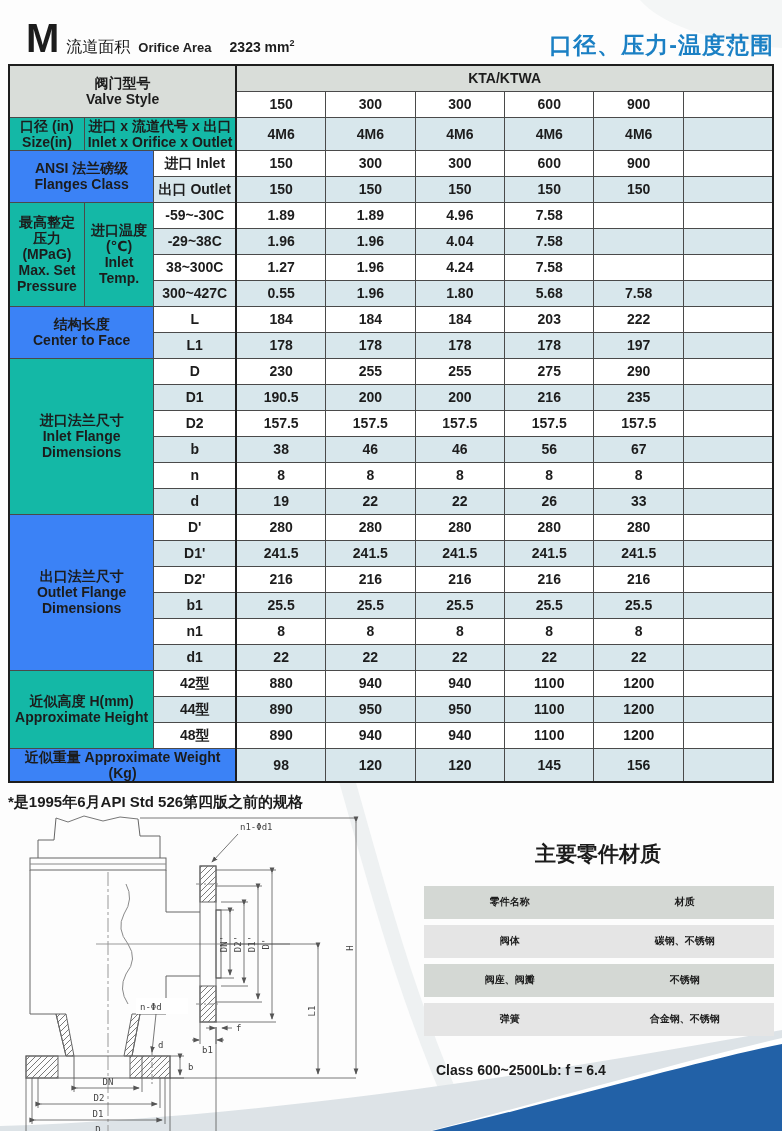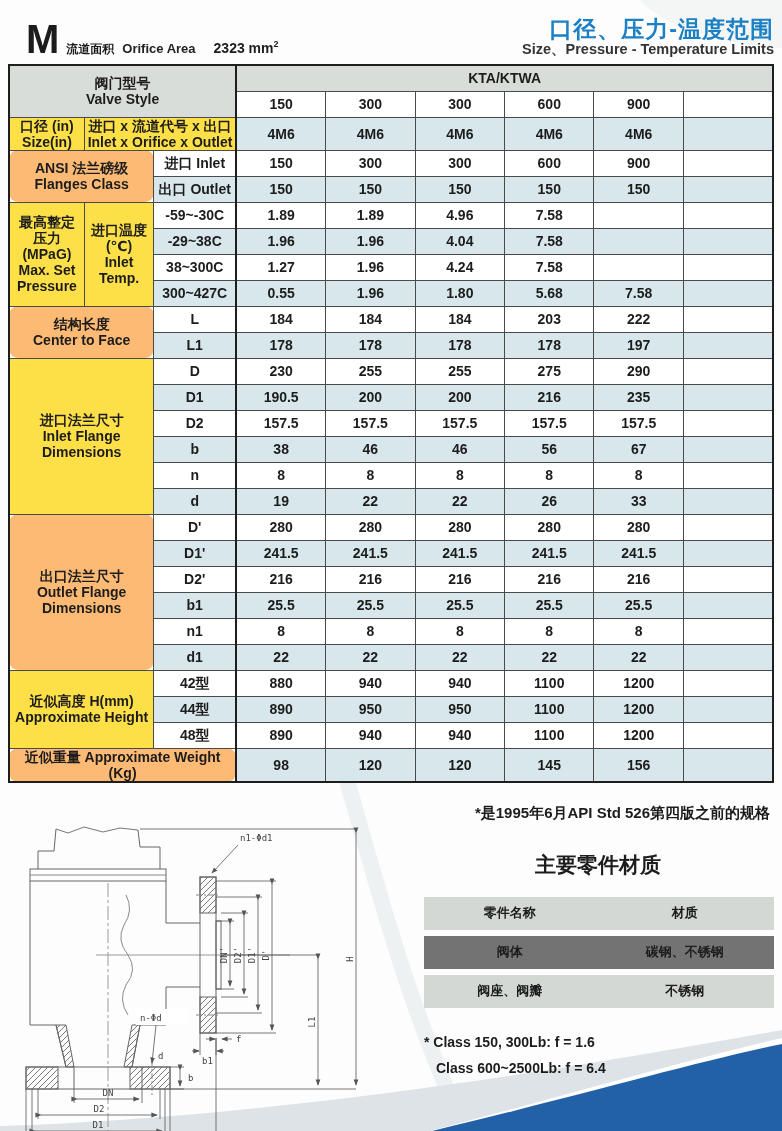--- a/index.html
+++ b/index.html
@@ -9,21 +9,21 @@
     font-family:"Liberation Sans","DejaVu Sans",sans-serif;
     color:#1c1c1c;
   }
   #bg{position:absolute;left:0;top:0;z-index:0;}
   .page{position:relative;z-index:1;padding:0 8px;}
 
   
   .tophdr{display:flex;justify-content:space-between;align-items:flex-end;padding:14px 0 6px 0;height:44px;}
   .hl{display:flex;align-items:baseline;gap:8px;padding-left:18px;}
   .m-big{font-size:40px;font-weight:bold;line-height:.9;letter-spacing:-1px;}
-  .orif-cn{font-size:12px;font-weight:bold;}
+  .orif-cn{font-size:16px;font-weight:normal;}
   .orif-en{font-size:13px;font-weight:bold;color:#222;text-align:right;}
   .orif-val{font-size:14px;font-weight:bold;margin-left:10px;}
   .orif-val sup{font-size:9px;}
   .hr{text-align:right;line-height:1.1;}
   .title-cn{font-size:23px;font-weight:bold;color:#1b80c4;letter-spacing:1px;}
   .title-en{font-size:14.5px;font-weight:bold;color:#333;}
 
   
   table.spec{border-collapse:collapse;width:766px;table-layout:fixed;
     border:2px solid #1e1e1e;background:#fff;}
@@ -31,33 +31,33 @@
     font-size:14px;font-weight:bold;line-height:1.15;}
   table.spec tr{height:26px;}
   tr.hdr1{height:27px;} tr.hdr2{height:30px;} tr.size-row{height:46px;}
   .hdr{background:#d9ddd9;text-align:center;font-size:15px;}
   .lbl{text-align:center;white-space:pre-line;font-size:13px;}
   .sublbl{text-align:center;font-size:13.5px;}
   .dc{text-align:center;}
   .fc{border-left:2px solid #1e1e1e !important;}
   .sec td{border-top:2px solid #1e1e1e;}
   .r-w{background:#ffffff;} .r-b{background:#d8e7ec;}
-  td.bg-b{background:#fde047;} td.bg-w{background:#fdba74;border-radius:9px;}
+  td.bg-b{background:#14b8a6;} td.bg-w{background:#3b82f6;}
   .plabel{font-size:12.5px;}
 
   
-  .apinote{text-align:right;font-size:15px;font-weight:bold;padding:21px 4px 0 0;}
+  .apinote{font-size:15px;font-weight:bold;padding:10px 4px 0 0;}
   .bottom{display:flex;margin-top:2px;}
   .drawing{width:402px;flex:0 0 402px;}
   .rightcol{flex:1;padding-left:14px;}
   .mat-title{text-align:center;font-size:21px;font-weight:bold;margin:26px 2px 12px 0;}
   table.mat{border-collapse:separate;border-spacing:0 6px;width:100%;}
-  table.mat td{height:31px;text-align:center;font-size:13px;font-weight:bold;margin-top:32px;}
+  table.mat td{height:31px;text-align:center;font-size:10px;font-weight:bold;margin-top:32px;}
   tr.mrow-g td{background:#d4d8d4;}
-  tr.mrow-b td{background:#737373;font-family:Liberation Mono, monospace;}
+  tr.mrow-b td{background:#e5e5e5;font-family:Liberation Mono, monospace;}
   .classnotes{margin-top:16px;font-size:14px;font-weight:bold;line-height:1.85;}
   .cn2{padding-left:12px;}
 
   svg text{font-family:"DejaVu Sans Mono","Liberation Mono",monospace;fill:#444;}
 </style>
 </head>
 <body>
 
 <svg id="bg" width="782" height="1131" viewBox="0 0 782 1131">
   <path d="M640,0 C662,26 720,44 782,48 L782,0 Z" fill="#f4f6f6"></path>
@@ -71,21 +71,20 @@
 
   <div class="tophdr">
     <div class="hl">
       <span class="m-big">M</span>
       <span class="orif-cn">流道面积</span>
       <span class="orif-en">Orifice Area</span>
       <span class="orif-val"><span>2323 mm</span><sup>2</sup></span>
     </div>
     <div class="hr">
       <div class="title-cn">口径、压力-温度范围</div>
-      <div class="title-en">Size、Pressure - Temperature Limits</div>
     </div>
   </div>
 
   <table class="spec">
     <colgroup>
       <col style="width:75px">
         <col style="width:69px">
         <col style="width:82px">
       <col style="width:89px">
         <col style="width:89px">
@@ -488,21 +487,24 @@
           <td>材质</td>
         </tr>
         <tr class="mrow-b">
           <td>阀体</td>
           <td>碳钢、不锈钢</td>
         </tr>
         <tr class="mrow-g">
           <td>阀座、阀瓣</td>
           <td>不锈钢</td>
         </tr>
+        <tr class="mrow-b">
+          <td>弹簧</td>
+          <td>合金钢、不锈钢</td>
+        </tr>
       </tbody>
         </table>
       <div class="classnotes">
-        <div>* Class 150, 300Lb:    f = 1.6</div>
         <div class="cn2">Class 600~2500Lb:  f = 6.4</div>
       </div>
     </div>
   </div>
 </div>
 
 </body></html>

